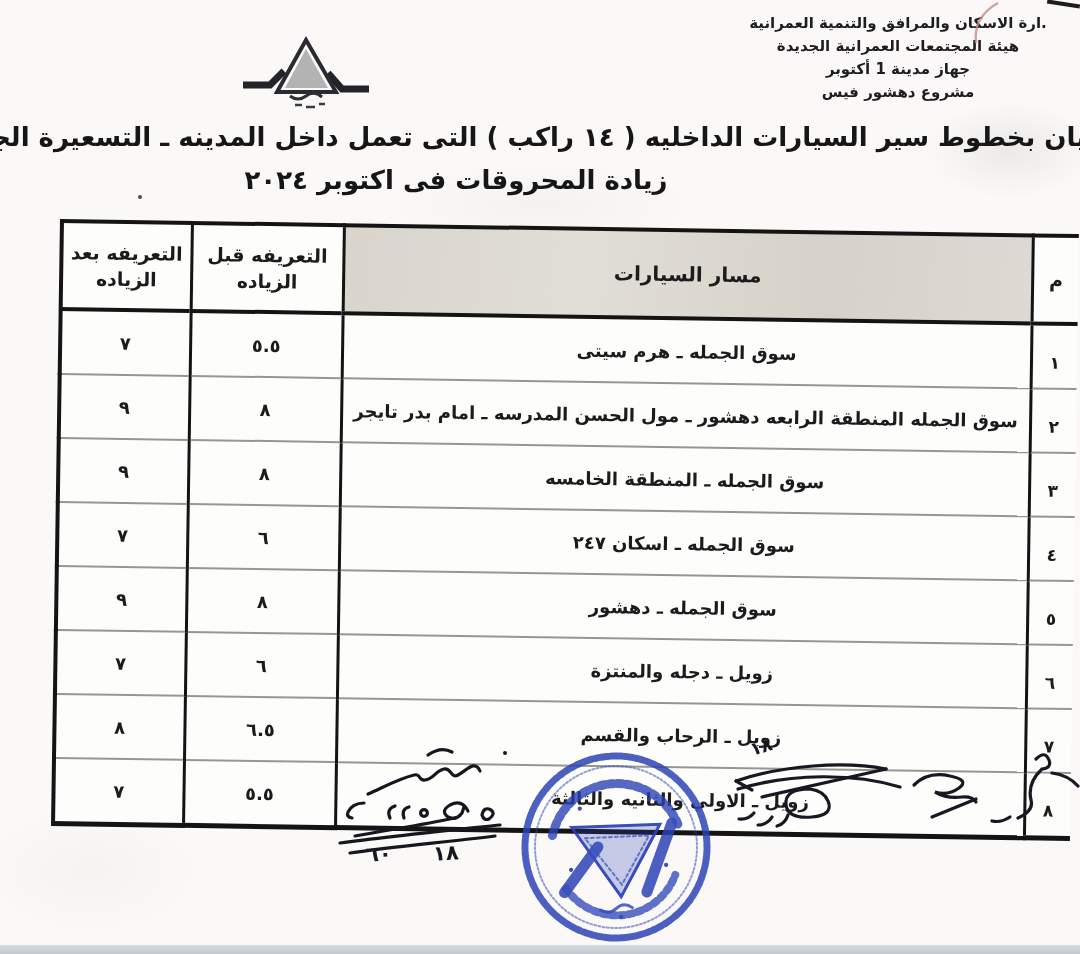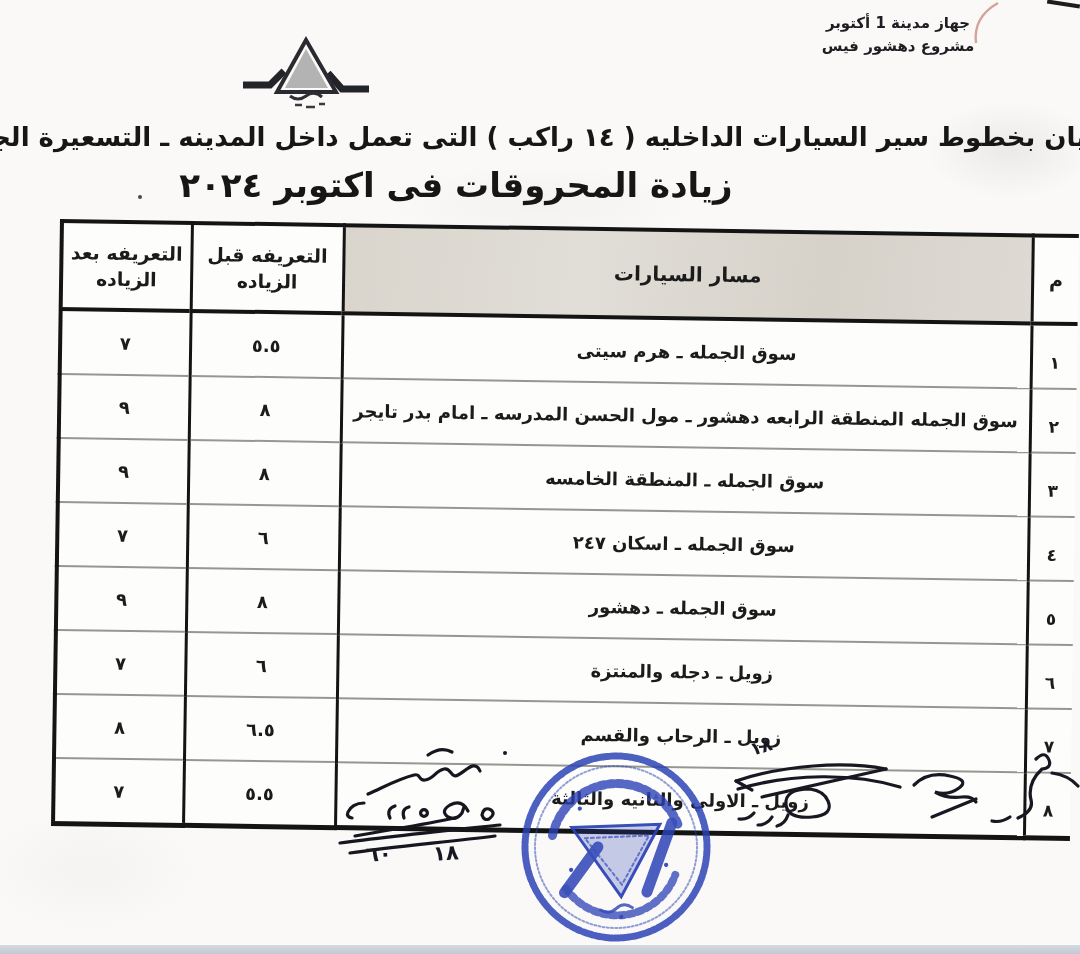--- a/index.html
+++ b/index.html
@@ -18,21 +18,21 @@
   
   .letterhead{position:absolute;top:12px;right:6px;width:352px;text-align:center;
     font-size:15px;font-weight:700;line-height:23px;color:#1d1d22;}
   
   .logo{position:absolute;top:34px;left:240px;width:132px;height:82px;}
 
   
   .title1{position:absolute;top:122px;right:-6px;white-space:nowrap;direction:rtl;
     font-size:26px;font-weight:700;letter-spacing:.2px;color:#161616;}
   .title2{position:absolute;top:165px;left:0;width:912px;text-align:center;
-    font-size:34px;font-weight:700;color:#161616;}
+    font-size:26px;font-weight:700;color:#161616;}
   .title-dot{position:absolute;left:138px;top:195px;width:4px;height:4px;border-radius:50%;background:#4a4a4a;}
 
   
   .table-wrap{position:absolute;left:62px;top:219px;width:1017px;
     transform:rotate(.85deg);transform-origin:0 0;}
   table.fare{border-collapse:collapse;width:1017px;direction:rtl;table-layout:fixed;
     border:4px solid #141414;border-right:none;background:#fdfdfc;}
   table.fare col.c-idx{width:46px;}
   table.fare col.c-route{width:689px;}
   table.fare col.c-before{width:152px;}
@@ -60,20 +60,22 @@
     background:linear-gradient(#d6dbe1,#c2c8d1);}
   .corner-mark{position:absolute;left:1047px;top:2px;width:33px;height:4px;background:#1d1d1d;
     transform:rotate(9deg);}
 </style>
 </head>
 <body>
 
 <div class="doc">
 
   <div class="letterhead">
+    <div>.ارة الاسكان والمرافق والتنمية العمرانية</div>
+    <div>هيئة المجتمعات العمرانية الجديدة</div>
     <div>جهاز مدينة 1 أكتوبر</div>
     <div>مشروع دهشور فيس</div>
   </div>
 
   <svg class="logo" viewBox="0 0 132 82">
     <path d="M 3 51 h 27 l 14 -14" fill="none" stroke="#23232a" stroke-width="7"></path>
     <path d="M 129 55 h -27 l -14 -16" fill="none" stroke="#23232a" stroke-width="7"></path>
     <polygon points="66,6 37,58 96,58" fill="none" stroke="#2a2a30" stroke-width="4"></polygon>
     <polygon points="66,15 45,54 88,54" fill="#6d6d70" opacity=".5"></polygon>
     <path d="M 50 62 q 8 6 16 0 q 8 -6 16 1" fill="none" stroke="#2e2e33" stroke-width="3"></path>

